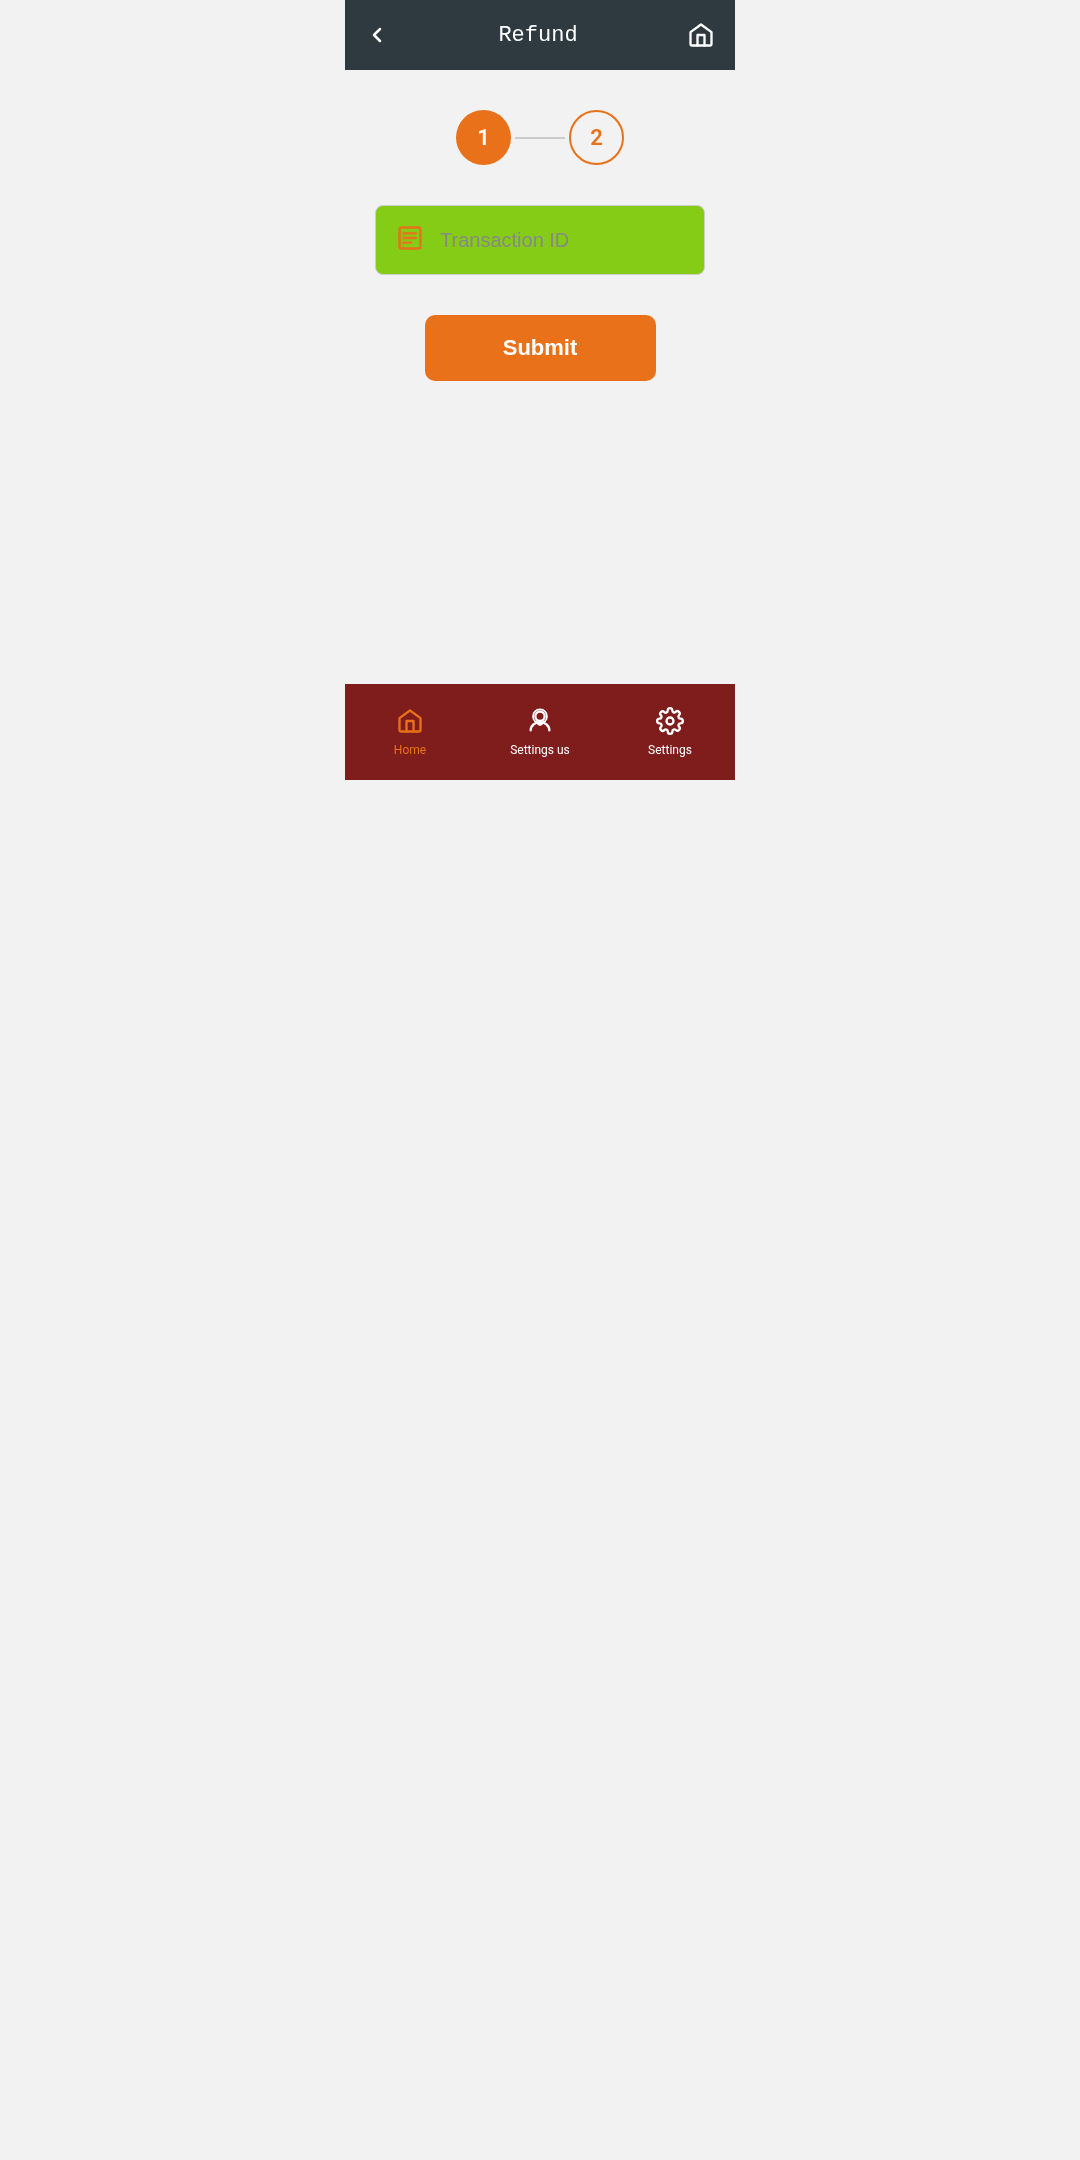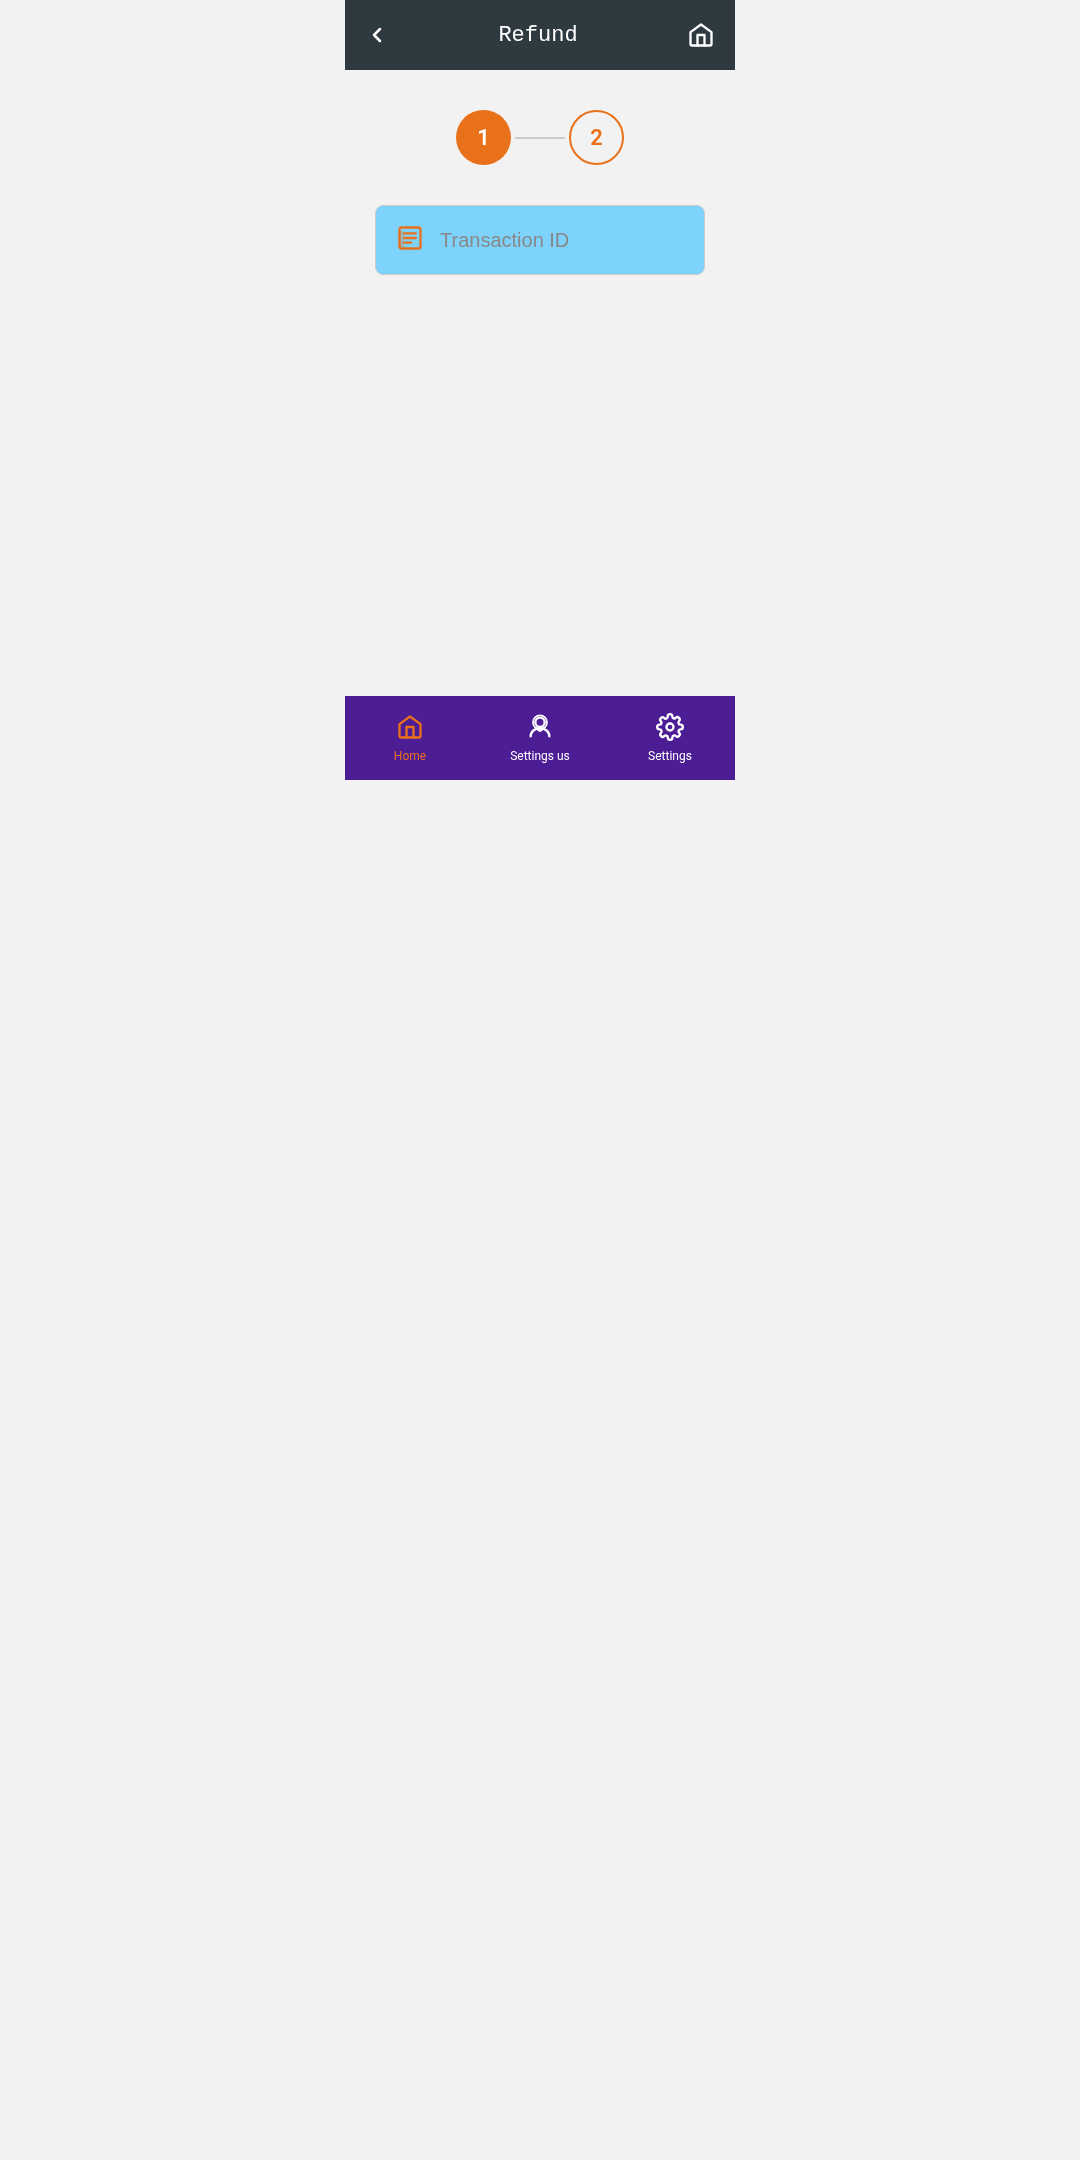--- a/index.html
+++ b/index.html
@@ -100,21 +100,21 @@
     .step-connector {
       width: 50px;
       height: 2px;
       background: #cccccc;
       margin: 0 4px;
     }
 
     
     .input-container {
       width: 100%;
-      background: #7dd3fc;
+      background: #84cc16;
       border: 1.5px solid #cccccc;
       border-radius: 8px;
       display: flex;
       align-items: center;
       padding: 18px 20px;
       margin-bottom: 40px;
     }
 
     .input-icon {
       color: #e8711a;
@@ -144,25 +144,25 @@
       padding: 20px 60px;
       font-size: 22px;
       font-weight: 700;
       cursor: pointer;
       width: 70%;
       text-align: center;
     }
 
     
     .bottom-nav {
-      background: #4c1d95;
+      background: #7f1d1d;
       display: flex;
       align-items: center;
       justify-content: space-around;
-      height: 84px;
+      height: 96px;
       flex-shrink: 0;
     }
 
     .nav-item {
       display: flex;
       flex-direction: column;
       align-items: center;
       justify-content: center;
       cursor: pointer;
       gap: 4px;
@@ -232,20 +232,21 @@
         <rect x="3" y="3" width="18" height="18" rx="2" ry="2"></rect>
         <line x1="7" y1="8" x2="17" y2="8"></line>
         <line x1="7" y1="12" x2="17" y2="12"></line>
         <line x1="7" y1="16" x2="13" y2="16"></line>
         <rect x="2" y="6" width="5" height="14" rx="1" fill="#e8711a" stroke="none" opacity="0.3"></rect>
       </svg>
     </span>
     <input class="input-field" type="text" placeholder="Transaction ID" style="">
   </div>
 
+  <button class="submit-btn">Submit</button>
 
 </div>
 
 <div class="bottom-nav">
   <div class="nav-item">
     <span class="nav-icon-home">
       <svg width="28" height="28" viewBox="0 0 24 24" fill="none" stroke="#e8711a" stroke-width="2" stroke-linecap="round" stroke-linejoin="round">
         <path d="M3 9.5L12 3l9 6.5V20a1 1 0 0 1-1 1H4a1 1 0 0 1-1-1V9.5z"></path>
         <polyline points="9 21 9 12 15 12 15 21"></polyline>
       </svg>

